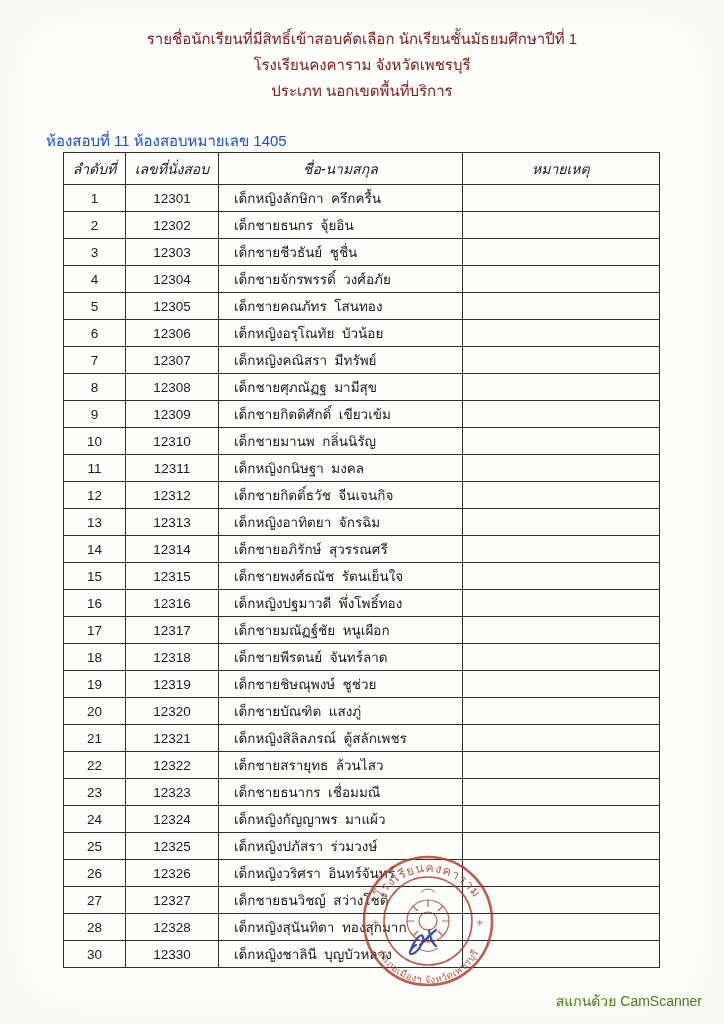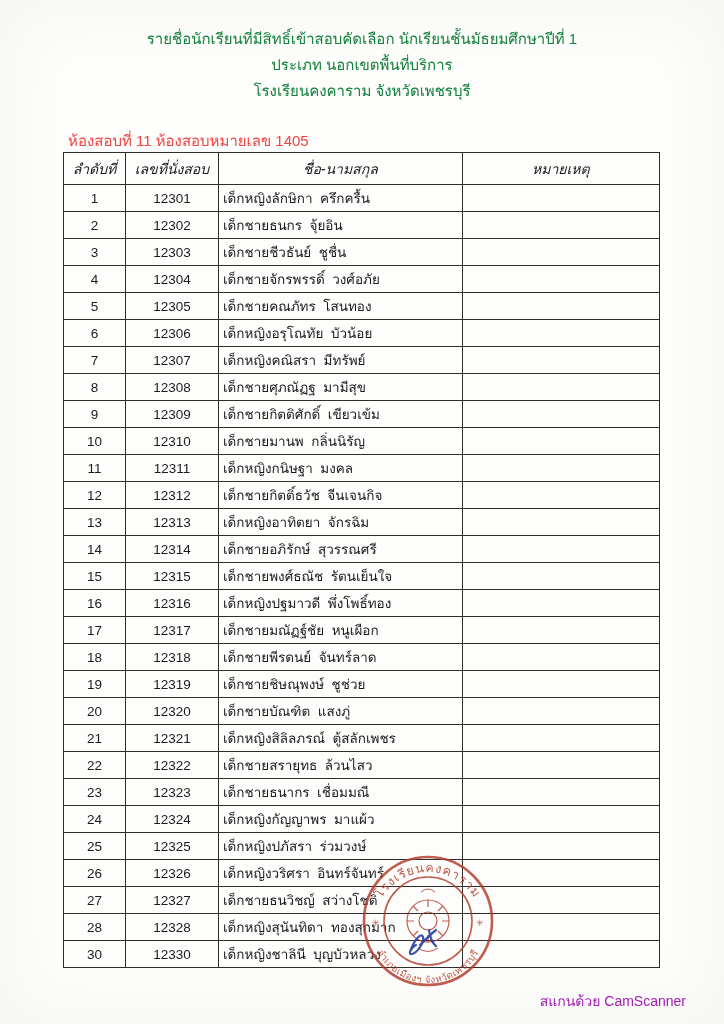--- a/index.html
+++ b/index.html
@@ -8,60 +8,60 @@
     background:#fdfdfc; color:#1b1b1b;
     font-family:"Liberation Sans", sans-serif;
     overflow:hidden;
   }
   .page::before {
     content:""; position:absolute; inset:0; pointer-events:none;
     box-shadow: inset 0 0 70px rgba(80,80,80,0.06);
   }
   .titles {
     position:absolute; top:26px; left:0; right:0;
-    text-align:center; font-size:15px; line-height:26px; color:#15803d;
+    text-align:center; font-size:15px; line-height:26px; color:#7f1d1d;
   }
   .room-info {
-    position:absolute; top:129px; left:68px;
-    font-size:15px; color:#ef4444;
+    position:absolute; top:129px; left:46px;
+    font-size:15px; color:#1d4ed8;
   }
   table.roster {
     position:absolute; top:152px; left:63px; width:597px;
     border-collapse:collapse; table-layout:fixed;
   }
   .roster th, .roster td {
     border:1px solid #2e2d2b; font-weight:400;
     overflow:hidden;
   }
   .roster thead th { height:29px; font-size:14px; text-align:center;font-style:italic; }
   .roster td { height:24px; font-size:13.5px; }
   .col-no   { width:10.4%; }
   .col-seat { width:15.6%; }
   .col-name { width:40.9%; }
   .col-note { width:33.1%; }
   td.c { text-align:center; }
-  td.name-cell { text-align:left; padding-left:4px; white-space:pre; }
+  td.name-cell { text-align:left; padding-left:15px; white-space:pre; }
   .stamp-wrap {
     position:absolute; left:358px; top:848px; width:140px; height:146px;
     pointer-events:none;
   }
   .footer-note {
-    position:absolute; right:38px; bottom:12px;
-    font-size:14px; color:#a21caf;
+    position:absolute; right:22px; bottom:12px;
+    font-size:14px; color:#4d7c0f;
   }
 </style>
 </head>
 <body>
 
 <div class="page">
 
   <div class="titles">
     <div>รายชื่อนักเรียนที่มีสิทธิ์เข้าสอบคัดเลือก นักเรียนชั้นมัธยมศึกษาปีที่ 1</div>
+    <div>โรงเรียนคงคาราม จังหวัดเพชรบุรี</div>
     <div>ประเภท นอกเขตพื้นที่บริการ</div>
-    <div>โรงเรียนคงคาราม จังหวัดเพชรบุรี</div>
   </div>
 
   <div class="room-info">ห้องสอบที่ 11 ห้องสอบหมายเลข 1405</div>
 
   <table class="roster">
     <colgroup>
       <col class="col-no">
         <col class="col-seat">
         <col class="col-name">
         <col class="col-note">

